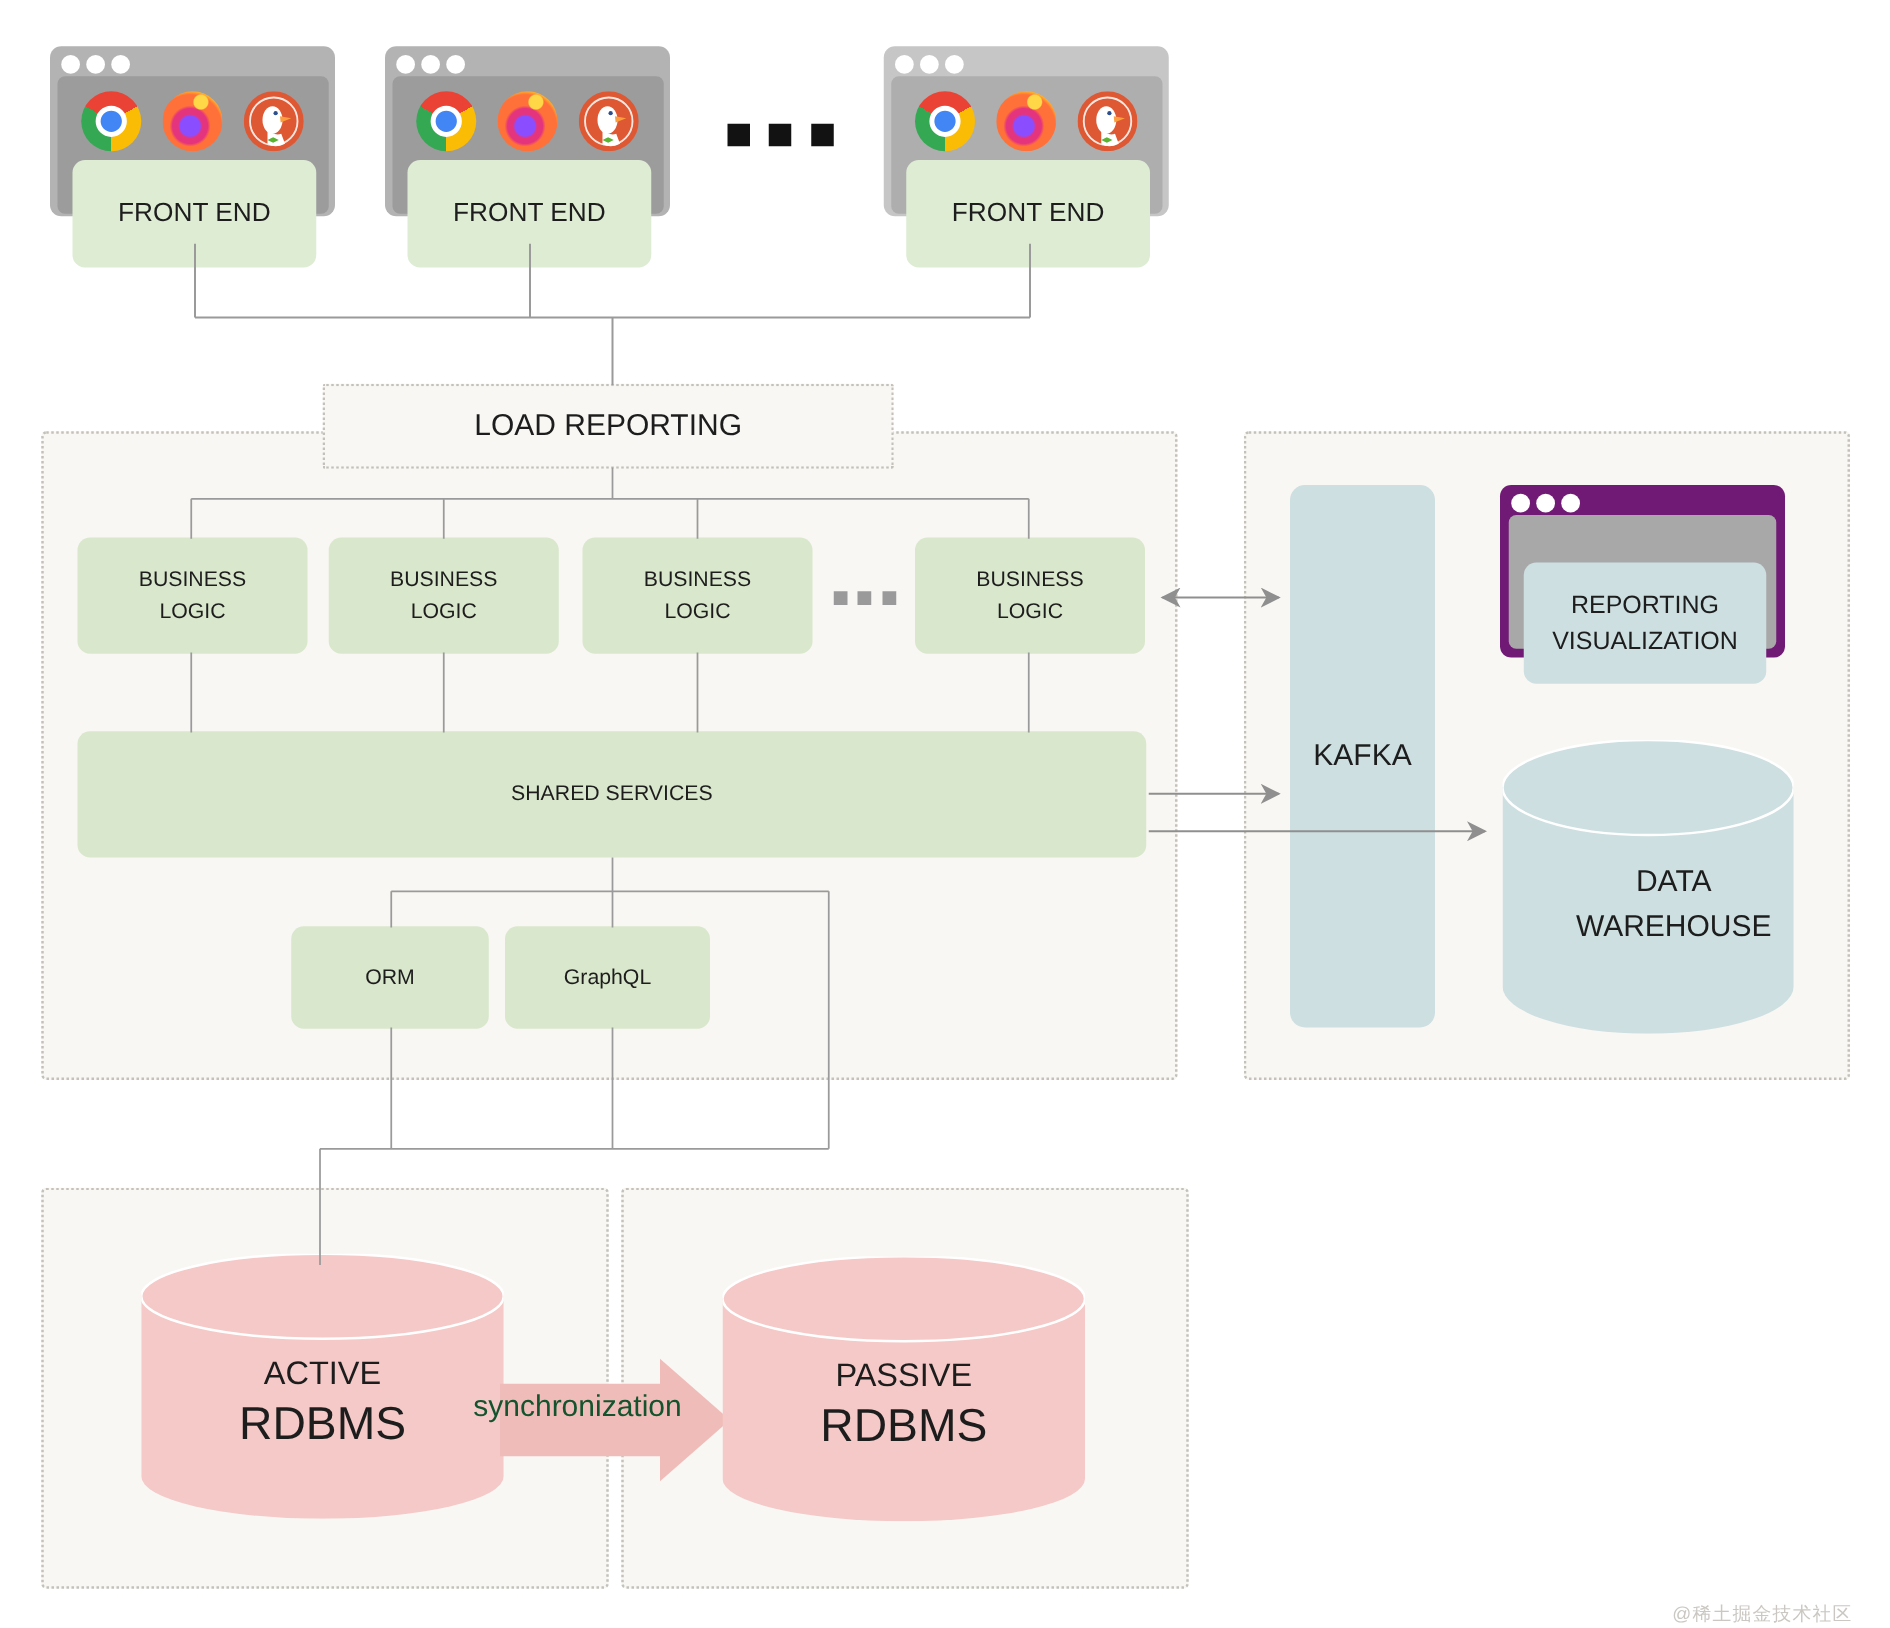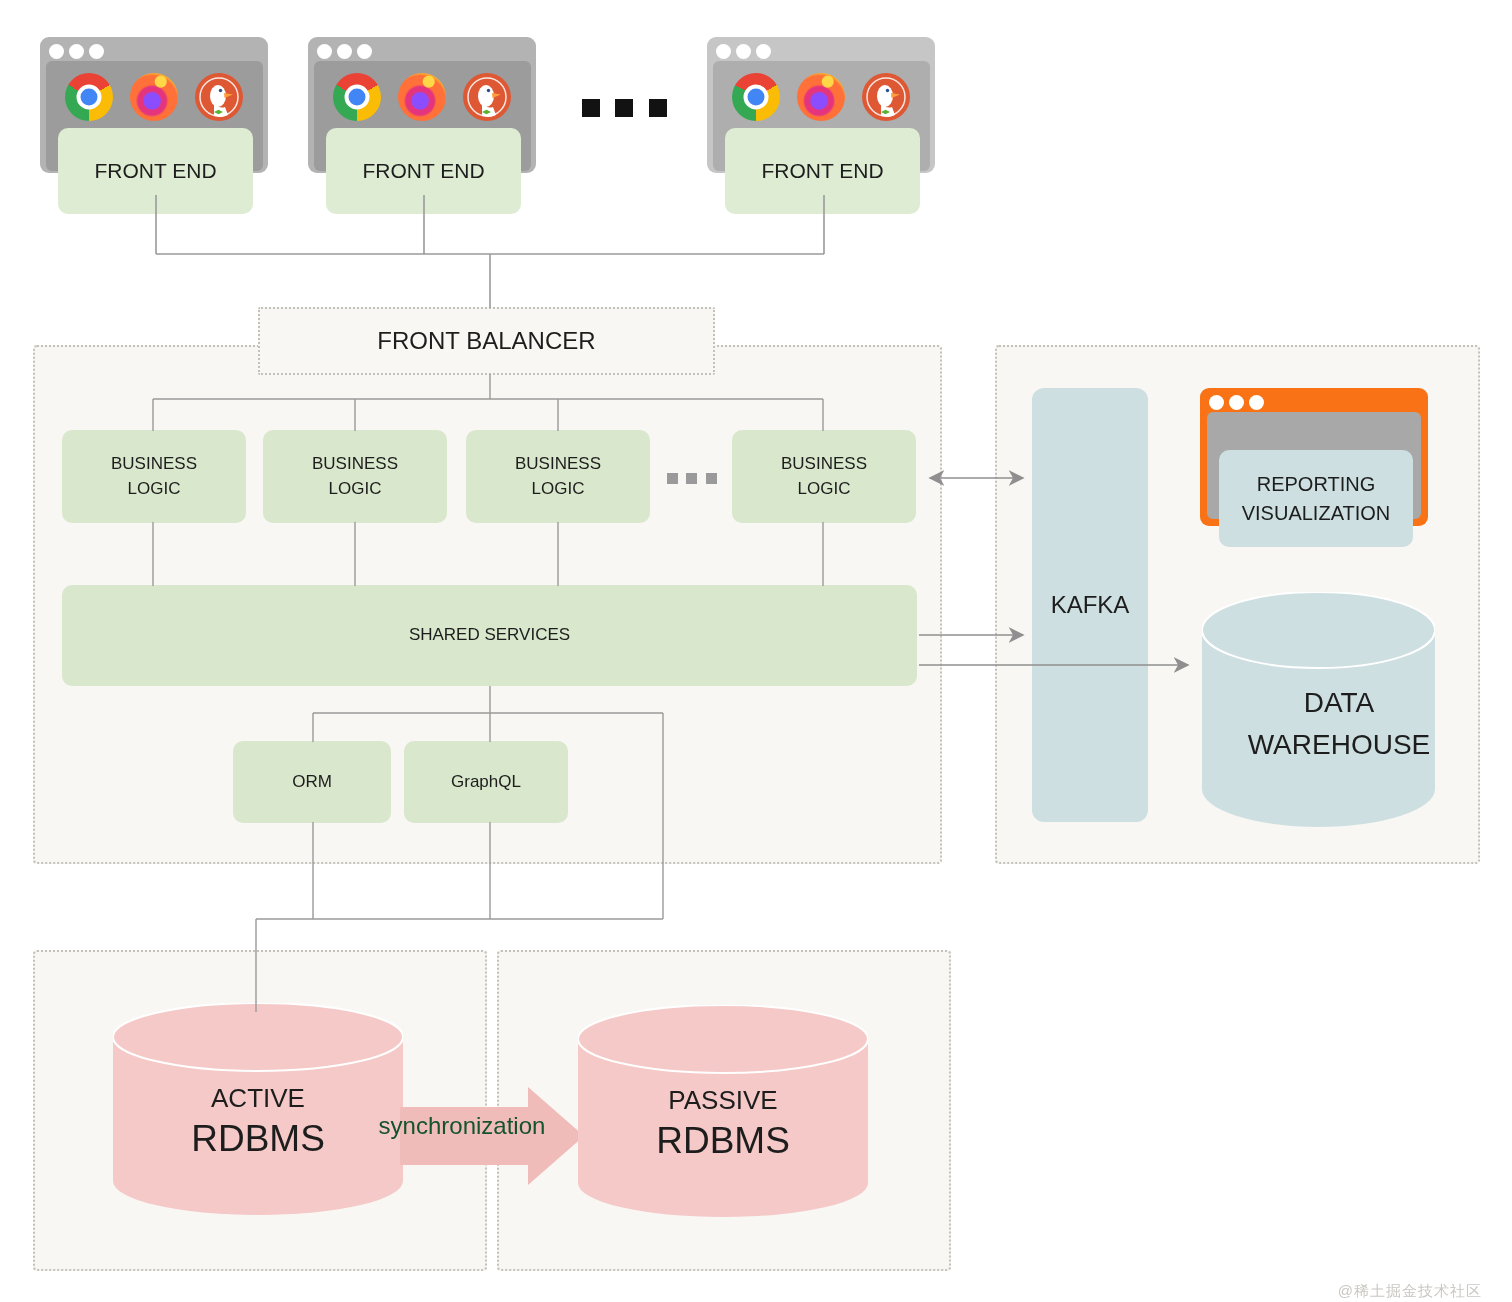--- a/index.html
+++ b/index.html
@@ -153,55 +153,55 @@
           <path d="M19 30 q5 6 11 4 l3 8 q-8 4 -14 0 z" fill="#ffffff"></path>
           <path d="M29 20 l9 1.5 -8.5 3.5 z" fill="#fc9d3e"></path>
           <circle cx="25.5" cy="17.5" r="1.7" fill="#2d4f8e"></circle>
           <path d="M19 39 l4.5 -2.2 4.5 2.2 -4.5 2.2 z" fill="#5bb332"></path>
         </svg>
       </span>
     </div>
     <div class="fe-label">FRONT END</div>
   </div>
 
-  <div class="node lb" style="left:258px;top:307px;width:453px;height:64px;">FRONT BALANCER</div>
+  <div class="node lb" style="left:258px;top:307px;width:453px;height:64px;">LOAD REPORTING</div>
 
   <div class="node green" style="left:62px;top:430px;width:184px;height:93px;padding:0 30px;box-sizing:border-box;">BUSINESS LOGIC</div>
   <div class="node green" style="left:263px;top:430px;width:184px;height:93px;padding:0 30px;box-sizing:border-box;">BUSINESS LOGIC</div>
   <div class="node green" style="left:466px;top:430px;width:184px;height:93px;padding:0 30px;box-sizing:border-box;">BUSINESS LOGIC</div>
   <div class="sq" style="left:667px;top:473px;width:50px;height:11px;">
     <i style="left:0;width:11px;height:11px;background:#9a9a9a;"></i>
     <i style="left:19px;width:11px;height:11px;background:#9a9a9a;"></i>
     <i style="left:39px;width:11px;height:11px;background:#9a9a9a;"></i>
   </div>
   <div class="node green" style="left:732px;top:430px;width:184px;height:93px;padding:0 30px;box-sizing:border-box;">BUSINESS LOGIC</div>
 
   <div class="node green" style="left:62px;top:585px;width:855px;height:101px;">SHARED SERVICES</div>
 
   <div class="node green" style="left:233px;top:741px;width:158px;height:82px;">ORM</div>
   <div class="node green" style="left:404px;top:741px;width:164px;height:82px;">GraphQL</div>
 
   <div class="node blue" style="left:1032px;top:388px;width:116px;height:434px;font-size:24px;">KAFKA</div>
 
-  <div class="bwin" style="left:1200px;top:388px;width:228px;height:138px;background:#f97316;">
+  <div class="bwin" style="left:1200px;top:388px;width:228px;height:138px;background:#701a75;">
     <div class="dots">
       <span class="dot"></span>
       <span class="dot"></span>
       <span class="dot"></span>
     </div>
     <div class="inner" style="left:7px;right:7px;top:24px;bottom:7px;background:#a8a8a8;"></div>
     <div class="node blue" style="left:19px;top:62px;width:194px;height:97px;font-size:20px;padding:0 14px;box-sizing:border-box;border-radius:10px;">REPORTING VISUALIZATION</div>
   </div>
 
   <div class="cyl" style="left:1202px;top:592px;width:233px;height:235px;">
     <svg width="233" height="235" viewBox="0 0 233 235">
       <path d="M0 38 L0 197 A116.5 38 0 0 0 233 197 L233 38 Z" fill="#cddfe1"></path>
       <ellipse cx="116.5" cy="38" rx="116.5" ry="38" fill="#cddfe1" stroke="#ffffff" stroke-width="2"></ellipse>
     </svg>
-    <div class="cap" style="padding-top:28px;font-size:28px;line-height:1.5;padding-left:41px;">DATA WAREHOUSE</div>
+    <div class="cap" style="padding-top:28px;font-size:24px;line-height:1.5;padding-left:41px;">DATA WAREHOUSE</div>
   </div>
 
   <div class="cyl" style="left:113px;top:1003px;width:290px;height:212px;">
     <svg width="290" height="212" viewBox="0 0 290 212">
       <path d="M0 34 L0 178 A145 34 0 0 0 290 178 L290 34 Z" fill="#f4c9c7"></path>
       <ellipse cx="145" cy="34" rx="145" ry="34" fill="#f4c9c7" stroke="#ffffff" stroke-width="2"></ellipse>
     </svg>
     <div class="cap" style="padding-top:24px;">
       <div style="font-size:26px;">ACTIVE</div>
       <div style="font-size:37px;font-weight:500;margin-top:4px;">RDBMS</div>

